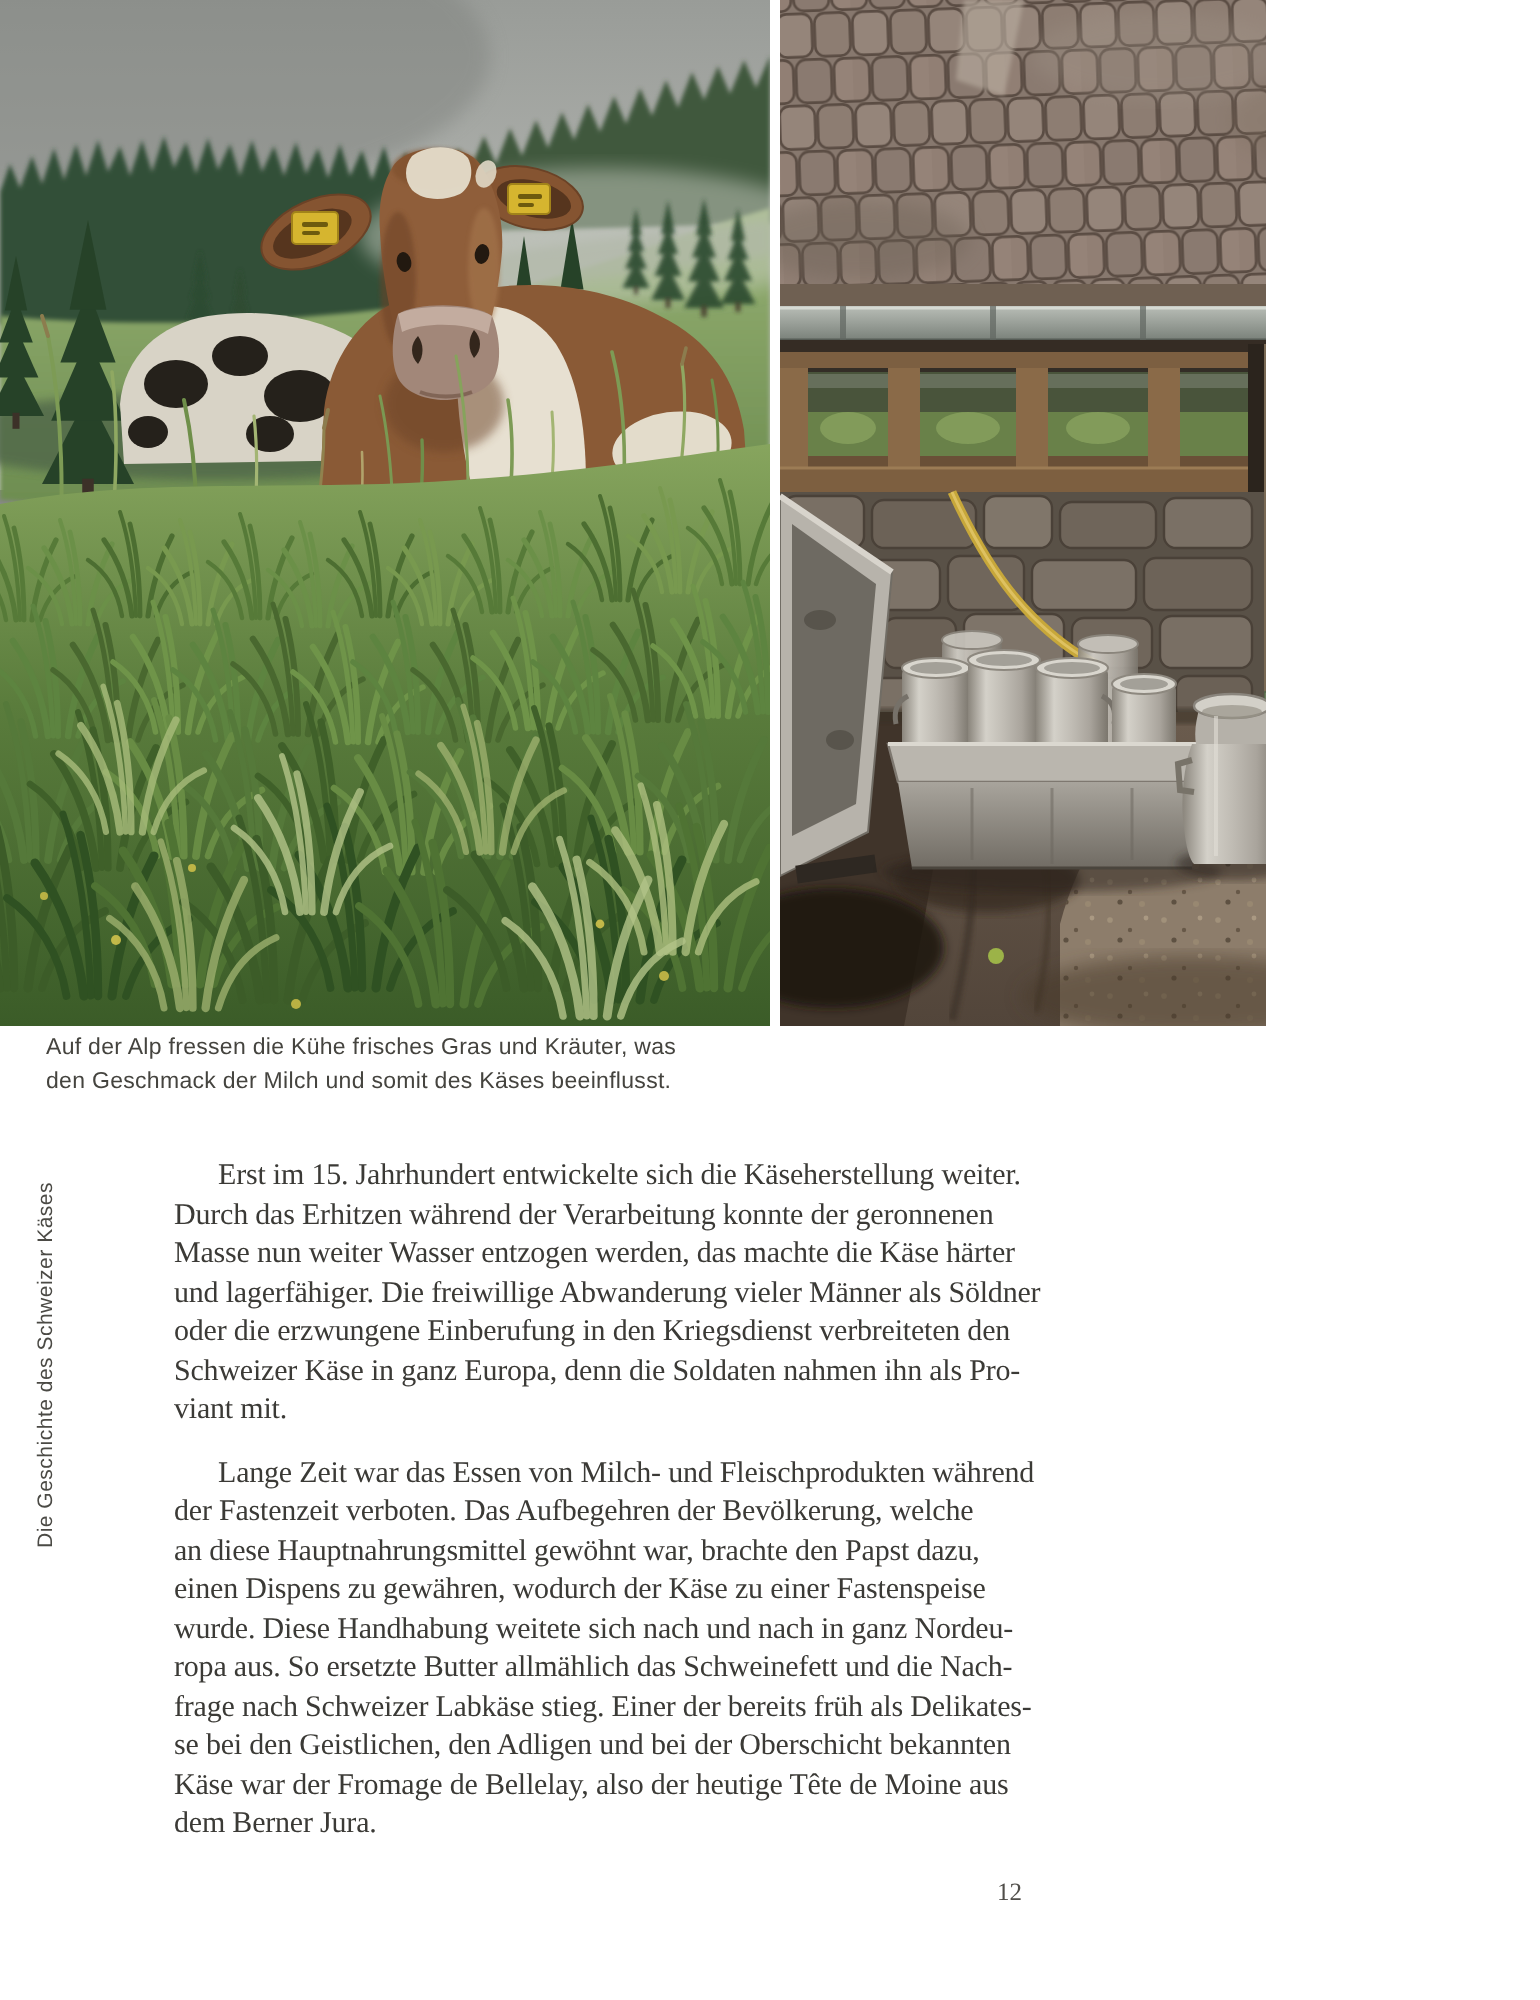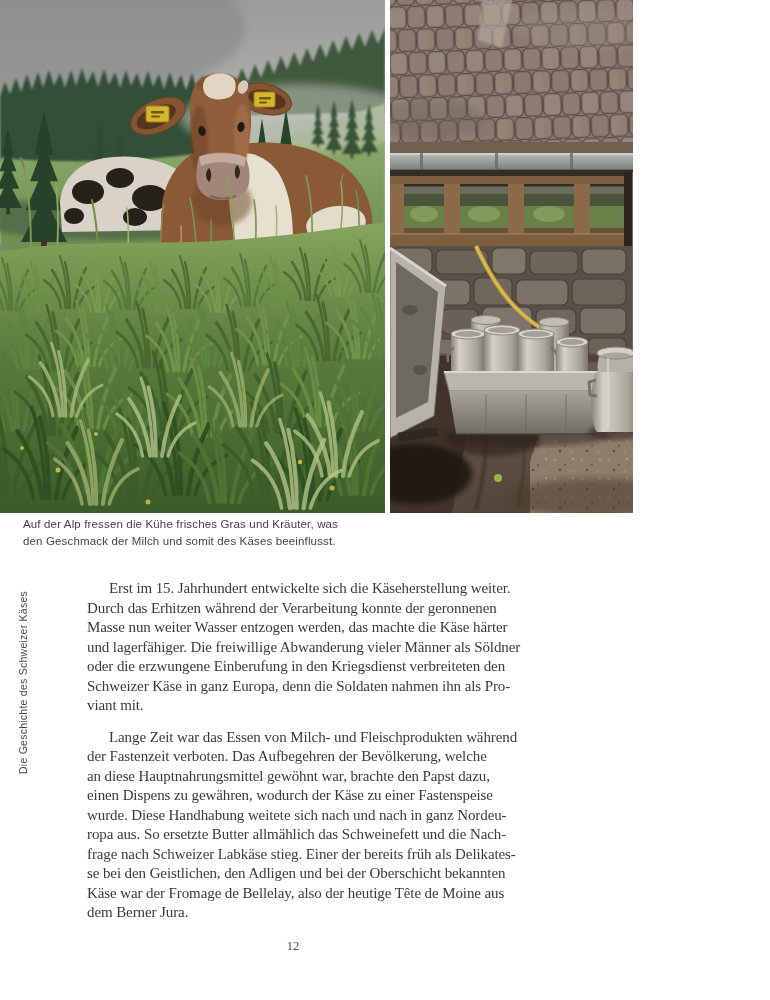--- a/index.html
+++ b/index.html
@@ -11,21 +11,21 @@
   .photo svg { display:block; width:100%; height:100%; }
   .caption { position:absolute; left:23px; top:516px; margin:0; font-size:11.5px; line-height:17px;
              color:#45443f; letter-spacing:.15px; white-space:pre-line; }
   .running-head { position:absolute; left:17px; top:774px; width:210px; height:14px;
                   transform-origin:0 0; transform:rotate(-90deg);
                   font-size:10.5px; letter-spacing:.25px; color:#4b4a45; }
   .bodytext { position:absolute; left:75px; top:567px; width:455px;
               font-family:"Liberation Serif", serif; font-size:15px; line-height:19.5px;
               color:#3b3a36; letter-spacing:-0.1px; }
   .bodytext p { margin:12px; white-space:pre; text-indent:22px; }
-  .pageno { position:absolute; left:75px; top:939px; width:436px; text-align:center;
+  .pageno { position:absolute; left:75px; top:939px; width:436px; text-align:right;
             font-family:"Liberation Serif", serif; font-size:12.5px; color:#504e4a; }
 </style>
 </head>
 <body>
 
 <div class="page">
 
   <div class="photo photo-left">
   <svg viewBox="0 0 385 513" preserveAspectRatio="none" xmlns="http://www.w3.org/2000/svg">
     <defs>

